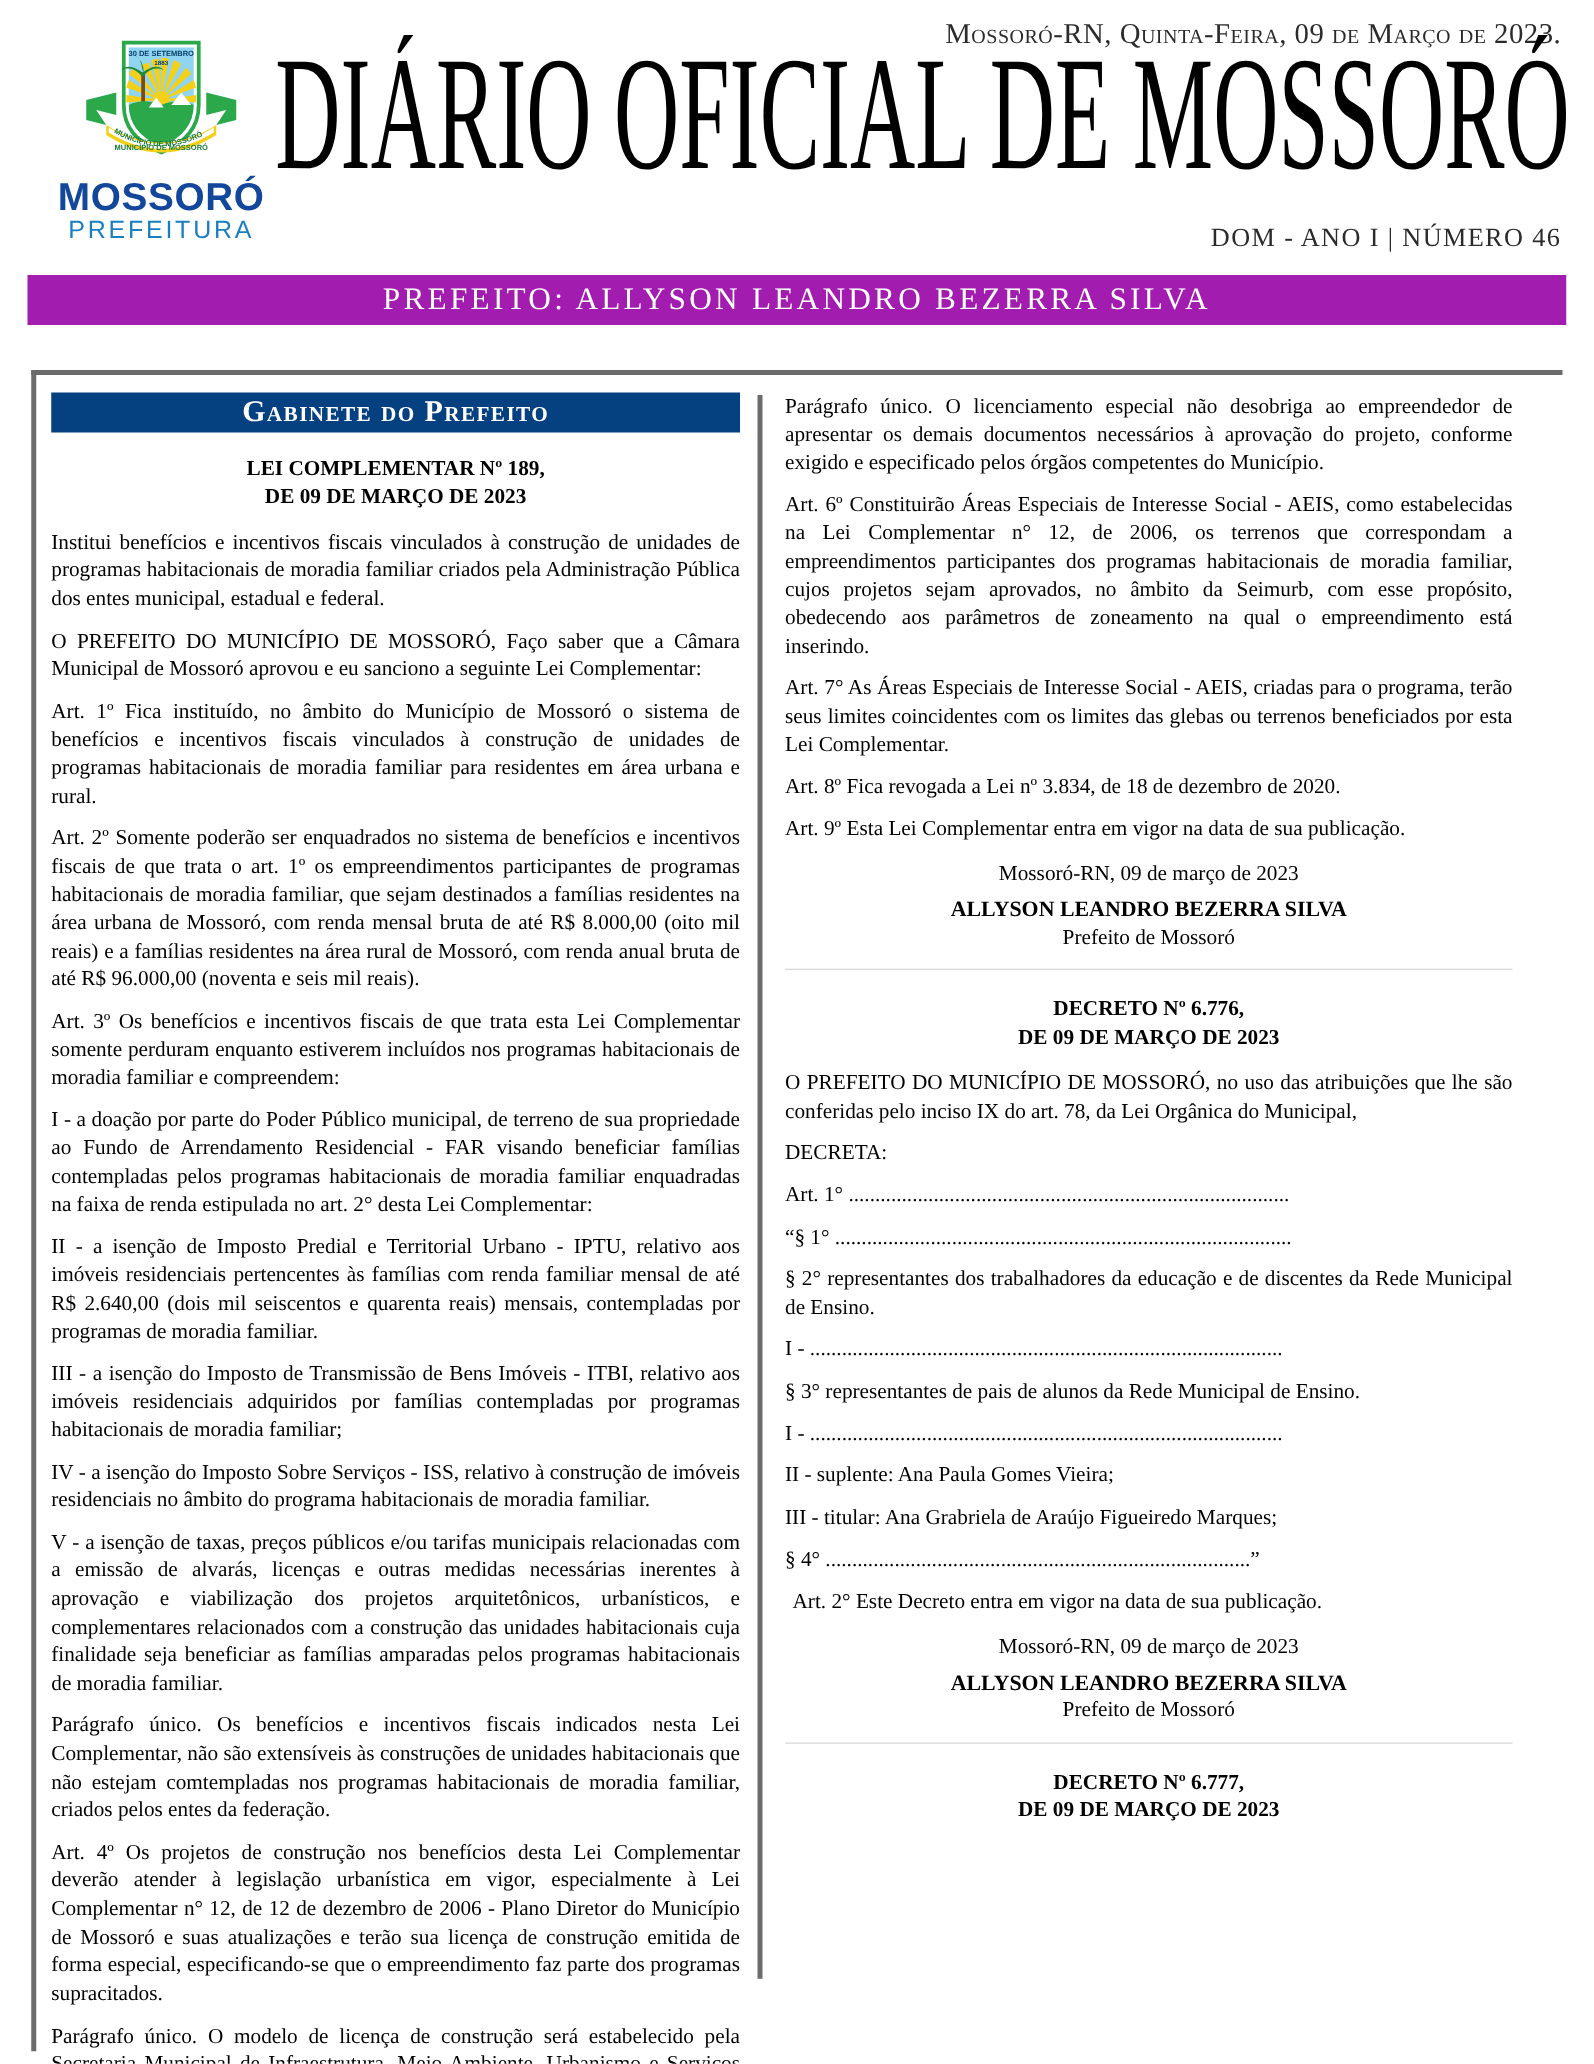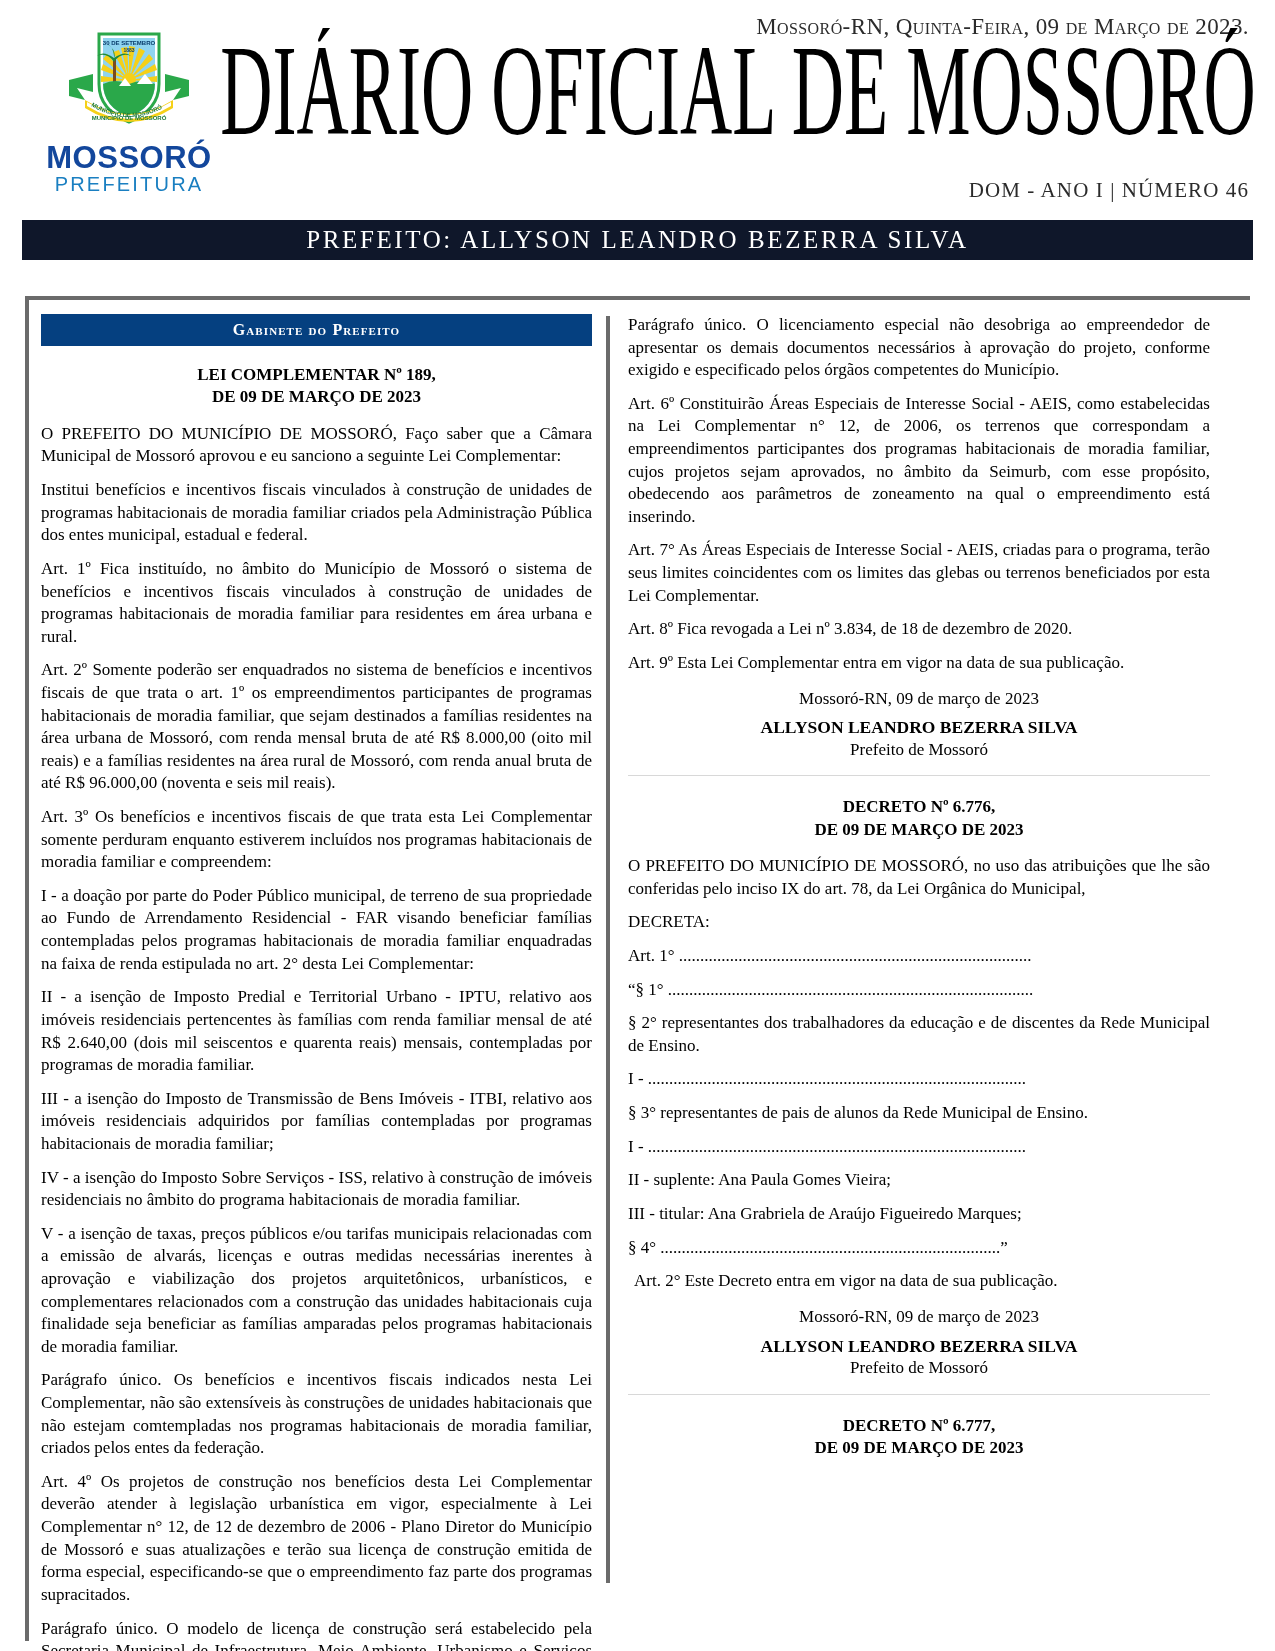--- a/index.html
+++ b/index.html
@@ -82,21 +82,21 @@
     font-size: 21px;
     letter-spacing: 1.1px;
     color: #2b2b2b;
     font-variant: small-caps;
     white-space: nowrap;
   }
 
   
   .mayor-banner {
     margin: 8px 22px 0 22px;
-    background: #0f172a;
+    background: #a21caf;
     height: 40px;
     display: flex;
     align-items: center;
     justify-content: center;
   }
   .mayor-banner span {
     color: #ffffff;
     font-family: "Liberation Serif", "DejaVu Serif", serif;
     font-size: 25px;
     letter-spacing: 2.6px;
@@ -144,21 +144,21 @@
     background: #054080;
     height: 32px;
     display: flex;
     align-items: center;
     justify-content: center;
     margin-bottom: 18px;
   }
   .section-banner span {
     color: #ffffff;
     font-family: "Liberation Serif", "DejaVu Serif", serif;
-    font-size: 16px;
+    font-size: 24px;
     letter-spacing: 1.1px;
     font-variant: small-caps;
     font-weight: 700;
   }
 
   
   .doc-title {
     text-align: center;
     font-weight: 700;
     font-size: 17px;
@@ -274,22 +274,22 @@
 
       <div class="section-banner">
         <span>Gabinete do Prefeito</span>
       </div>
 
       <div class="doc-title">
         <div>LEI COMPLEMENTAR Nº 189,</div>
         <div>DE 09 DE MARÇO DE 2023</div>
       </div>
 
+      <p class="body">Institui benefícios e incentivos fiscais vinculados à construção de unidades de programas habitacionais de moradia familiar criados pela Administração Pública dos entes municipal, estadual e federal.</p>
       <p class="body">O PREFEITO DO MUNICÍPIO DE MOSSORÓ, Faço saber que a Câmara Municipal de Mossoró aprovou e eu sanciono a seguinte Lei Complementar:</p>
-      <p class="body">Institui benefícios e incentivos fiscais vinculados à construção de unidades de programas habitacionais de moradia familiar criados pela Administração Pública dos entes municipal, estadual e federal.</p>
       <p class="body">Art. 1º Fica instituído, no âmbito do Município de Mossoró o sistema de benefícios e incentivos fiscais vinculados à construção de unidades de programas habitacionais de moradia familiar para residentes em área urbana e rural.</p>
       <p class="body">Art. 2º Somente poderão ser enquadrados no sistema de benefícios e incentivos fiscais de que trata o art. 1º os empreendimentos participantes de programas habitacionais de moradia familiar, que sejam destinados a famílias residentes na área urbana de Mossoró, com renda mensal bruta de até R$ 8.000,00 (oito mil reais) e a famílias residentes na área rural de Mossoró, com renda anual bruta de até R$ 96.000,00 (noventa e seis mil reais).</p>
       <p class="body">Art. 3º Os benefícios e incentivos fiscais de que trata esta Lei Complementar somente perduram enquanto estiverem incluídos nos programas habitacionais de moradia familiar e compreendem:</p>
       <p class="body">I - a doação por parte do Poder Público municipal, de terreno de sua propriedade ao Fundo de Arrendamento Residencial - FAR visando beneficiar famílias contempladas pelos programas habitacionais de moradia familiar enquadradas na faixa de renda estipulada no art. 2° desta Lei Complementar:</p>
       <p class="body">II - a isenção de Imposto Predial e Territorial Urbano - IPTU, relativo aos imóveis residenciais pertencentes às famílias com renda familiar mensal de até R$ 2.640,00 (dois mil seiscentos e quarenta reais) mensais, contempladas por programas de moradia familiar.</p>
       <p class="body">III - a isenção do Imposto de Transmissão de Bens Imóveis - ITBI, relativo aos imóveis residenciais adquiridos por famílias contempladas por programas habitacionais de moradia familiar;</p>
       <p class="body">IV - a isenção do Imposto Sobre Serviços - ISS, relativo à construção de imóveis residenciais no âmbito do programa habitacionais de moradia familiar.</p>
       <p class="body">V - a isenção de taxas, preços públicos e/ou tarifas municipais relacionadas com a emissão de alvarás, licenças e outras medidas necessárias inerentes à aprovação e viabilização dos projetos arquitetônicos, urbanísticos, e complementares relacionados com a construção das unidades habitacionais cuja finalidade seja beneficiar as famílias amparadas pelos programas habitacionais de moradia familiar.</p>
       <p class="body">Parágrafo único. Os benefícios e incentivos fiscais indicados nesta Lei Complementar, não são extensíveis às construções de unidades habitacionais que não estejam comtempladas nos programas habitacionais de moradia familiar, criados pelos entes da federação.</p>
       <p class="body">Art. 4º Os projetos de construção nos benefícios desta Lei Complementar deverão atender à legislação urbanística em vigor, especialmente à Lei Complementar n° 12, de 12 de dezembro de 2006 - Plano Diretor do Município de Mossoró e suas atualizações e terão sua licença de construção emitida de forma especial, especificando-se que o empreendimento faz parte dos programas supracitados.</p>

